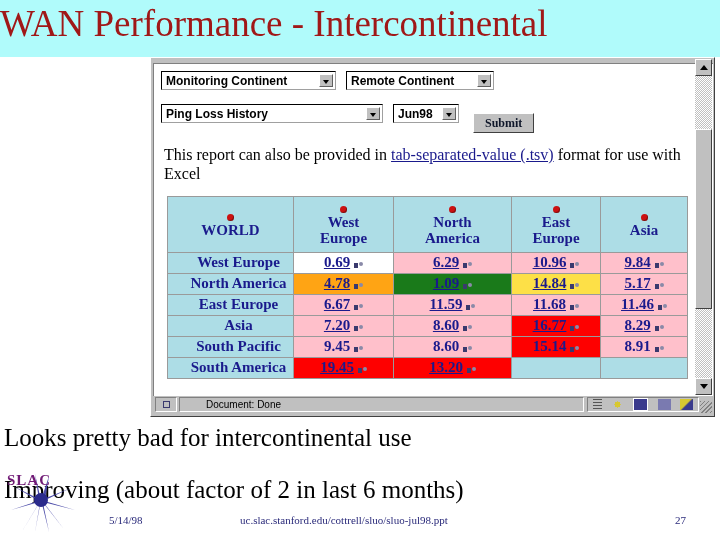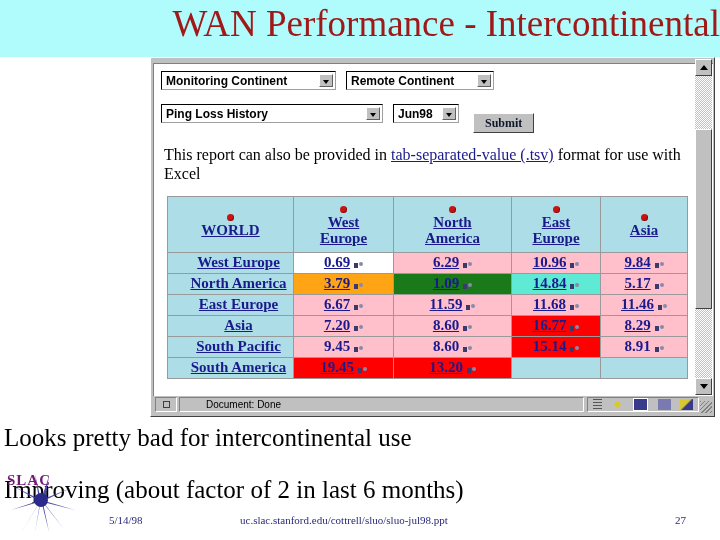--- a/index.html
+++ b/index.html
@@ -17,21 +17,21 @@
 
   
   #title-band {
     position: absolute; left: 0; top: 0;
     width: 720px; height: 57px;
     background: #b0fbfb;
   }
   #title-text {
     position: absolute; left: 0; top: 2px;
     width: 720px;
-    text-align: right;
+    text-align: left;
     font-family: "Liberation Serif", serif;
     font-size: 37px;
     font-weight: normal;
     color: #a01818;
     letter-spacing: 0px;
     white-space: nowrap;
   }
 
   
   #browser {
@@ -162,21 +162,20 @@
     height: 54px;
     line-height: 16px;
     padding-top: 1px;
   }
   #report-table td.rowlabel {
     background: #addde6;
     text-align: center;
     padding-left: 16px;
   }
   .hdr-link, .rl-link {
-    text-decoration: underline;
     color: #1a1a8c;
     display: inline-block;
   }
   .dot {
     display: block;
     width: 7px; height: 7px;
     border-radius: 50%;
     background: #cc1111;
     margin: 2px auto 1px auto;
     box-shadow: inset -1px -1px 0 rgba(0,0,0,.35);
@@ -422,23 +421,23 @@
               </tr>
               <tr>
                 <td class="rowlabel"><span class="rl-link">West Europe</span></td>
                 <td style="background: rgb(255, 255, 255);"><span class="val">0.69</span><span class="gicon"></span></td>
                 <td style="background: rgb(255, 192, 203);"><span class="val">6.29</span><span class="gicon"></span></td>
                 <td style="background: rgb(255, 192, 203);"><span class="val">10.96</span><span class="gicon"></span></td>
                 <td style="background: rgb(255, 192, 203);"><span class="val">9.84</span><span class="gicon"></span></td>
               </tr>
               <tr>
                 <td class="rowlabel"><span class="rl-link">North America</span></td>
-                <td style="background: rgb(255, 164, 20);"><span class="val">3.79</span><span class="gicon"></span></td>
+                <td style="background: rgb(255, 164, 20);"><span class="val">4.78</span><span class="gicon"></span></td>
                 <td style="background: rgb(26, 122, 26);"><span class="val">1.09</span><span class="gicon"></span></td>
-                <td style="background: #5eead4; margin-top: 17px;"><span class="val">14.84</span><span class="gicon"></span></td>
+                <td style="background: #fde047; margin-top: 17px;"><span class="val">14.84</span><span class="gicon"></span></td>
                 <td style="background: rgb(255, 192, 203);"><span class="val">5.17</span><span class="gicon"></span></td>
               </tr>
               <tr>
                 <td class="rowlabel"><span class="rl-link">East Europe</span></td>
                 <td style="background: rgb(255, 192, 203);"><span class="val">6.67</span><span class="gicon"></span></td>
                 <td style="background: rgb(255, 192, 203);"><span class="val">11.59</span><span class="gicon"></span></td>
                 <td style="background: rgb(255, 192, 203);"><span class="val">11.68</span><span class="gicon"></span></td>
                 <td style="background: rgb(255, 192, 203);"><span class="val">11.46</span><span class="gicon"></span></td>
               </tr>
               <tr>

